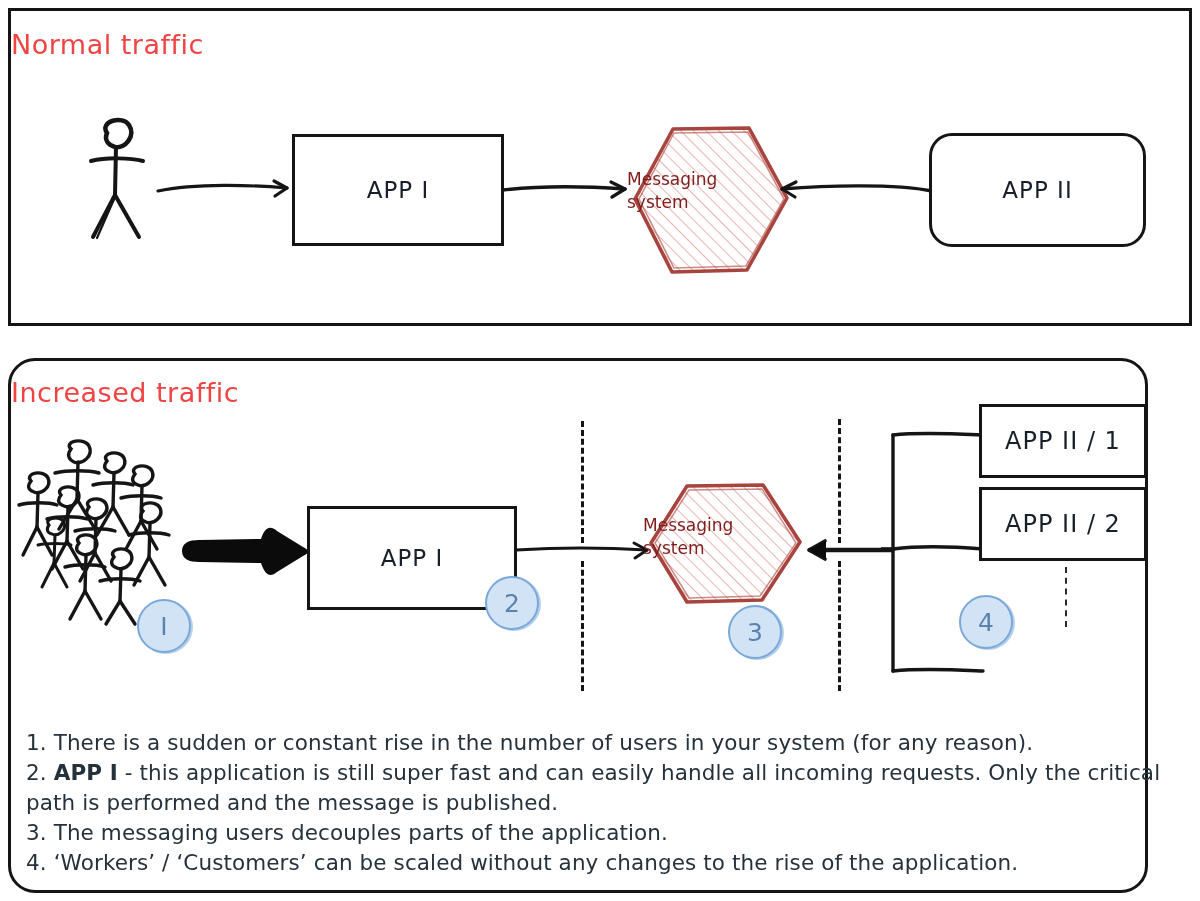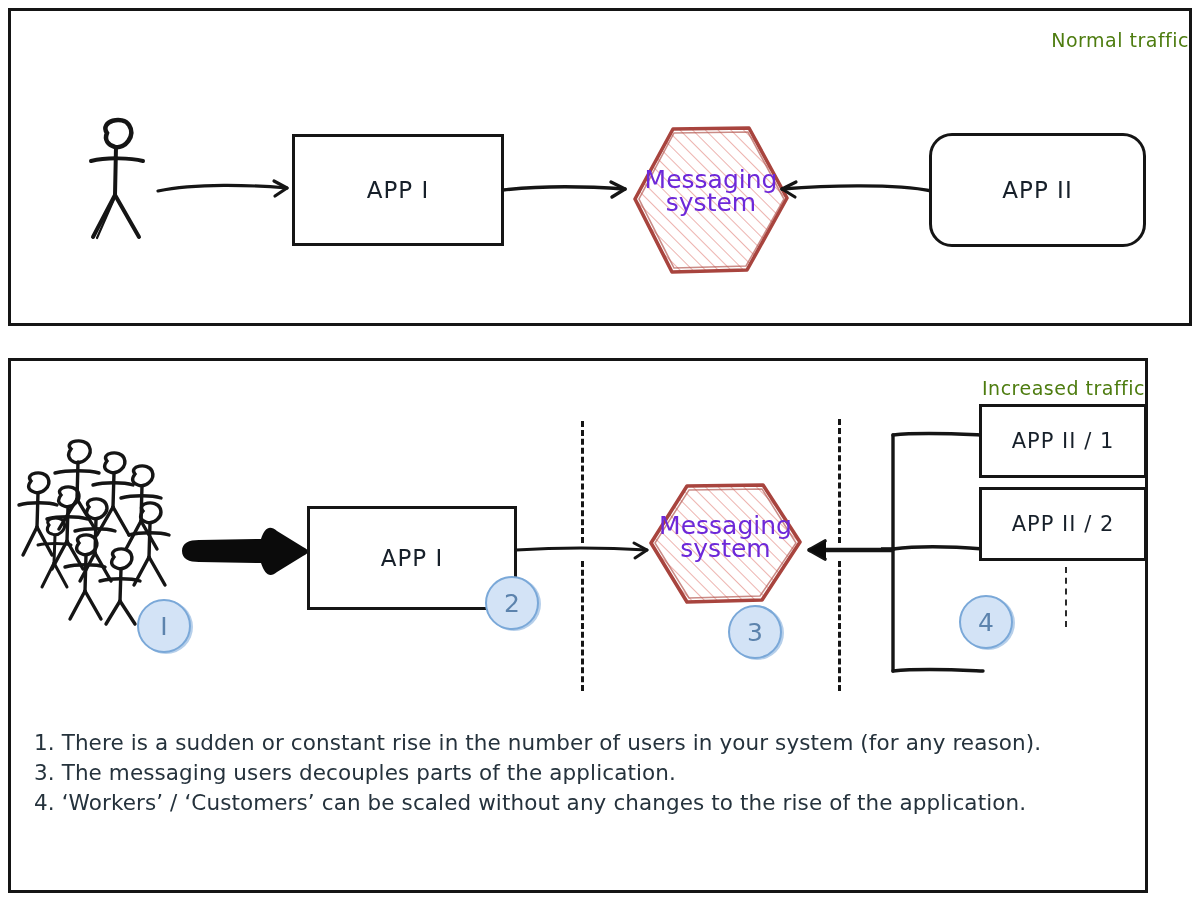--- a/index.html
+++ b/index.html
@@ -12,60 +12,59 @@
   }
   #root{position:relative;width:1200px;height:901px;background:#fff;}
 
   .panel{
     position:absolute;
     background:#ffffff;
     border:3px solid #151515;
     box-sizing:border-box;
   }
   #panel-top{left:8px;top:8px;width:1184px;height:318px;}
-  #panel-bottom{left:8px;top:358px;width:1140px;height:535px;}
+  #panel-bottom{left:8px;top:358px;width:1140px;height:535px;border-radius:27px;}
 
   .panel-title{
     position:absolute;
     width:100%;
-    text-align:right;
-    font-size:19px;
+    text-align:left;
+    font-size:27px;
     letter-spacing:.5px;
-    color:#4d7c0f;
+    color:#ef4444;
     font-family:"DejaVu Sans", sans-serif;
     font-weight:400;
   }
   #title-top{top:18px;}
   #title-bottom{top:16px;}
 
   
   .sbox{
     position:absolute;
     border:3px solid #151515;
     background:#fff;
     box-sizing:border-box;
     display:flex;align-items:center;justify-content:center;
   }
   .sbox .lbl{
     font-size:23px;
     color:#17202a;
     letter-spacing:1px;
     white-space:nowrap;
   }
-  .sbox.small .lbl{font-size:21px;}
+  .sbox.small .lbl{font-size:24px;}
 
   
   .hex-wrap{position:absolute;}
   .hex-wrap svg{display:block;overflow:visible;}
   .hex-label{
     position:absolute;
     left:0;right:0;
-    text-align:center;
-    color:#6d28d9;
-    font-size:25px;
+    color:#7f1d1d;
+    font-size:17px;
     line-height:23px;
     pointer-events:none;
   }
 
   
   .badge{
     position:absolute;
     width:54px;height:54px;
     border-radius:50%;
     background:#d3e3f6;
@@ -81,21 +80,21 @@
     border-left:3px dashed #151515;
   }
   .dashed-v.thin{border-left:2px dashed #2a2a2a;}
 
   .arrow-thin svg, .arrow-thick svg, .stick svg, .crowd svg{display:block;overflow:visible;}
   .abs{position:absolute;}
 
   
   #explain{
     position:absolute;
-    left:34px;
+    left:26px;
     top:728px;
     width:1152px;
     font-size:21.5px;
     line-height:30px;
     color:#25323c;
     letter-spacing:.1px;
   }
   #explain .line{white-space:normal;}
   #explain b{font-weight:700;}
 </style>
@@ -323,17 +322,18 @@
       <span>3</span>
     </div>
     <div class="badge" style="left:948px;top:234px;">
       <span>4</span>
     </div>
 
   </div>
 
   <div id="explain">
       <div class="line"><span>1.</span><span> There is a sudden or constant rise in the number of users in your system (for any reason).</span></div>
+      <div class="line"><span>2.</span><span> </span><b>APP I</b><span> - this application is still super fast and can easily handle all incoming requests. Only the critical path is performed and the message is published.</span></div>
       <div class="line"><span>3.</span><span> The messaging users decouples parts of the application.</span></div>
       <div class="line"><span>4.</span><span> ‘Workers’ / ‘Customers’ can be scaled without any changes to the rise of the application.</span></div>
     </div>
 
 </div>
 
 </body></html>

